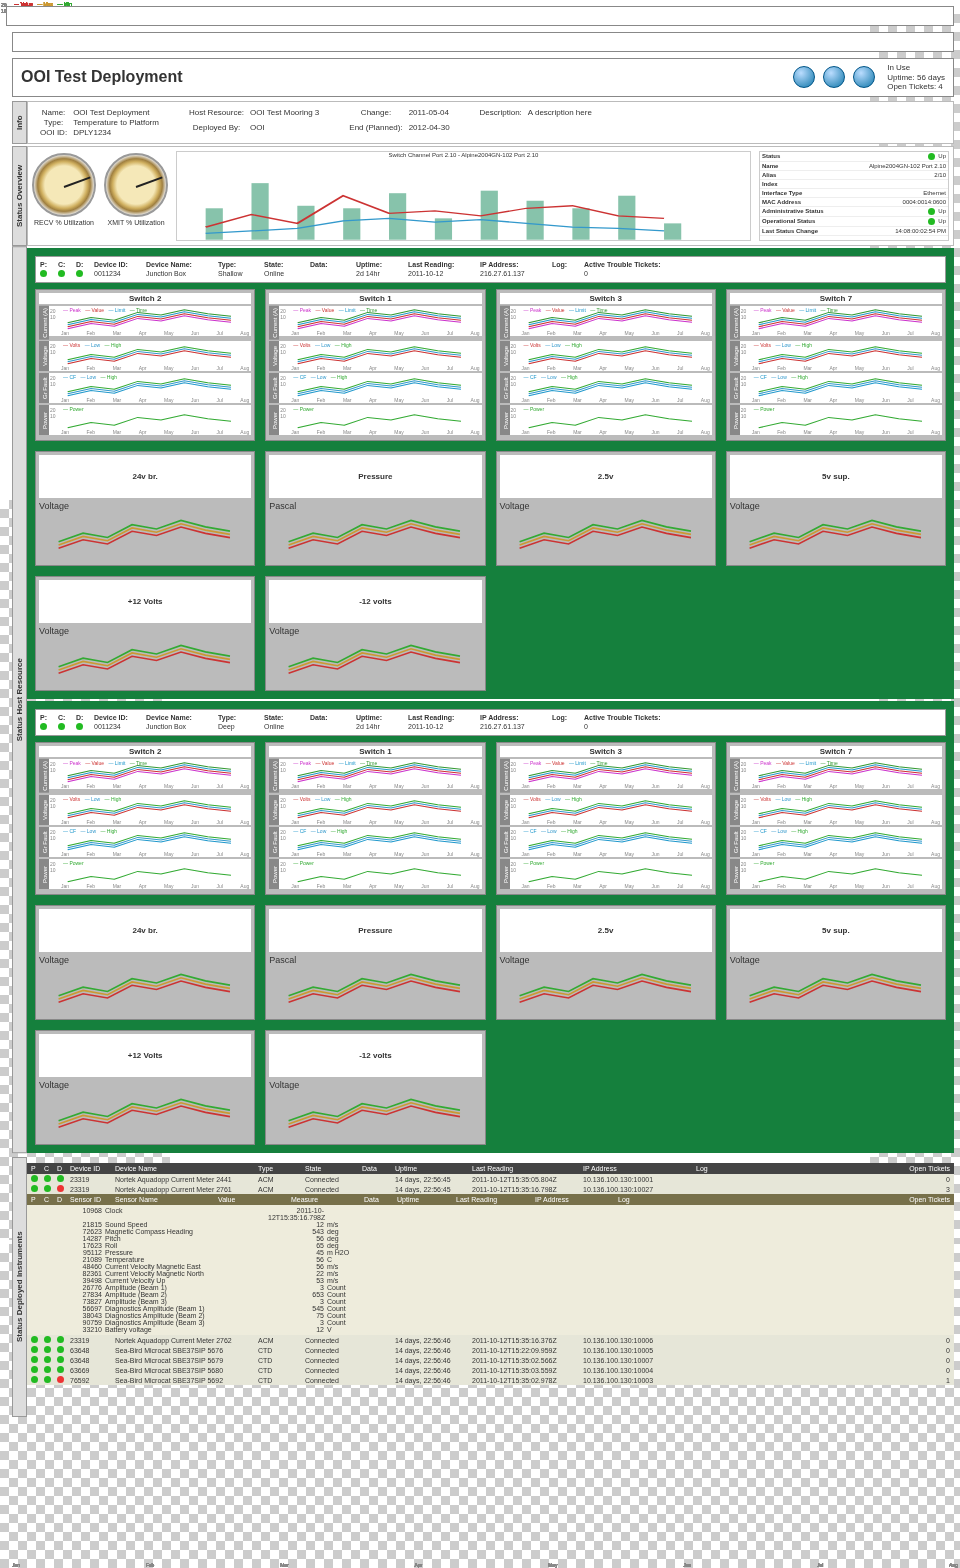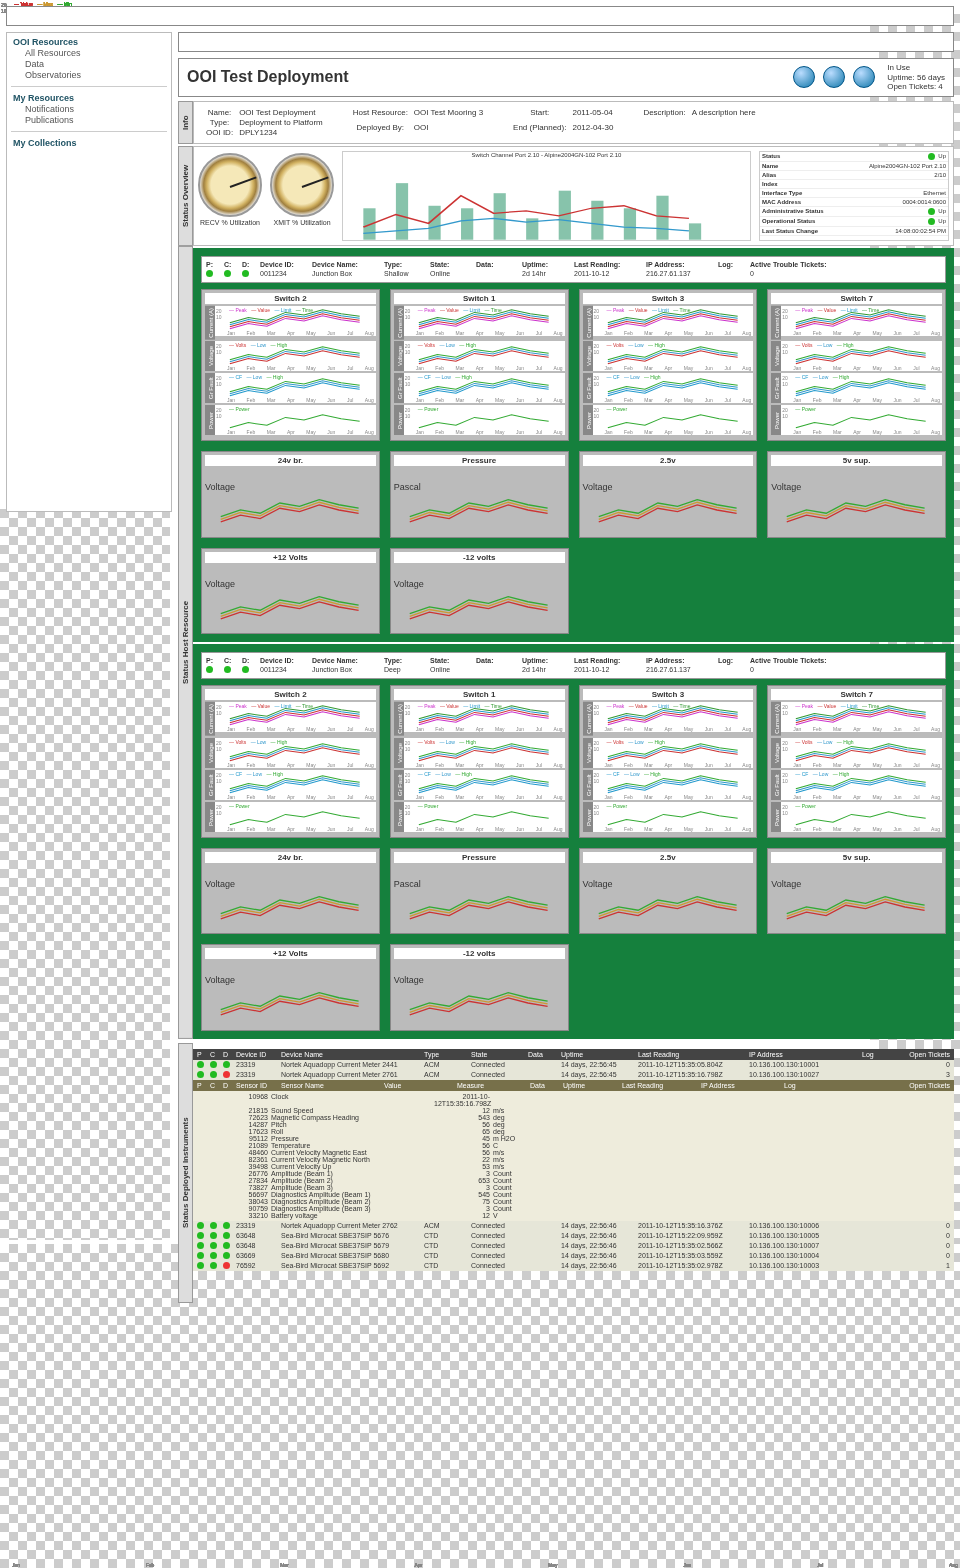--- a/index.html
+++ b/index.html
@@ -46,21 +46,21 @@
 .dg{background:#2b2}.dr{background:#e33}
 .sw-grid{display:grid;grid-template-columns:repeat(4,1fr);gap:10px}
 .sw-card{background:#bbb;border:1px solid #888;padding:3px}
 .sw-card .ttl{background:#fff;text-align:center;font-size:8px;font-weight:bold;padding:1px;margin-bottom:2px}
 .sw-card .metric{display:flex;margin-bottom:2px}
 .sw-card .mlbl{writing-mode:vertical-lr;transform:rotate(180deg);background:#888;color:#fff;font-size:6px;padding:2px 1px;text-align:center;min-width:10px}
 .sw-card .mplot{flex:1;background:#fff;height:30px;position:relative;font-size:5px}
 .sw-card .mplot svg{width:100%;height:100%}
 .vrow{display:grid;grid-template-columns:repeat(4,1fr);gap:10px;margin-top:10px}
 .vcard{background:#bbb;border:1px solid #888;padding:3px}
-.vcard .ttl{background:#fff;text-align:center;font-size:8px;font-weight:bold;padding:1px;margin-bottom:16px}
+.vcard .ttl{background:#fff;text-align:center;font-size:8px;font-weight:bold;padding:17px;margin-bottom:3px}
 .vrow2{display:grid;grid-template-columns:repeat(2,1fr) 1fr 1fr;gap:10px;margin-top:10px}
 .instruments{margin-top:6px;font-size:8px}
 .ihdr{background:#444;color:#fff;display:grid;grid-template-columns:10px 10px 10px 42px 140px 44px 54px 30px 74px 108px 110px 26px auto;gap:3px;padding:2px 4px;font-size:7px}
 .irow{display:grid;grid-template-columns:10px 10px 10px 42px 140px 44px 54px 30px 74px 108px 110px 26px auto;gap:3px;padding:1px 4px;background:#e6e6d8;font-size:7px;align-items:center}
 .shdr{background:#77704a;color:#fff;display:grid;grid-template-columns:10px 10px 10px 42px 100px 70px 70px 30px 56px 76px 80px 26px auto;gap:3px;padding:2px 4px;font-size:7px}
 .sensor-body{background:#eeecdc;padding:2px 4px}
 .srow{display:grid;grid-template-columns:30px 38px 160px 56px 40px;gap:3px;font-size:7px;padding:0}
 .legend{position:absolute;top:1px;left:14px;font-size:5px;color:#555}
 .legend span{margin-right:3px}
 .axis{position:absolute;left:1px;top:2px;font-size:5px;color:#888}
@@ -70,32 +70,20 @@
 </head>
 <body>
 
 <div class="checker right"></div>
 <div class="checker left"></div>
 <div class="checker bottom"></div>
 
 <div class="topbar"></div>
 
 <div class="layout">
-  <div class="sidebar">
-    <div class="grp">OOI Resources</div>
-    <div class="sub">All Resources</div>
-    <div class="sub">Data</div>
-    <div class="sub">Observatories</div>
-    <hr>
-    <div class="grp">My Resources</div>
-    <div class="sub">Notifications</div>
-    <div class="sub">Publications</div>
-    <hr>
-    <div class="grp">My Collections</div>
-  </div>
 
   <div class="main">
     <div class="titlebar"></div>
     <div class="hdr">
       <h1>OOI Test Deployment</h1>
       <div class="balls">
         <div class="ball"></div>
         <div class="ball"></div>
         <div class="ball"></div>
       </div>
@@ -106,32 +94,32 @@
       </div>
     </div>
 
     <div class="tabs">
       <div class="tab">Info</div>
       <div class="info-block">
         <div class="col">
           <span class="lbl">Name:</span>
             <span>OOI Test Deployment</span>
           <span class="lbl">Type:</span>
-            <span>Deployment to Platform</span>
+            <span>Temperature to Platform</span>
           <span class="lbl">OOI ID:</span>
             <span>DPLY1234</span>
         </div>
         <div class="col">
           <span class="lbl">Host Resource:</span>
             <span>OOI Test Mooring 3</span>
           <span class="lbl">Deployed By:</span>
             <span>OOI</span>
         </div>
         <div class="col">
-          <span class="lbl">Start:</span>
+          <span class="lbl">Change:</span>
             <span>2011-05-04</span>
           <span class="lbl">End (Planned):</span>
             <span>2012-04-30</span>
         </div>
         <div class="col">
           <span class="lbl">Description:</span>
             <span>A description here</span>
         </div>
       </div>
     </div>

